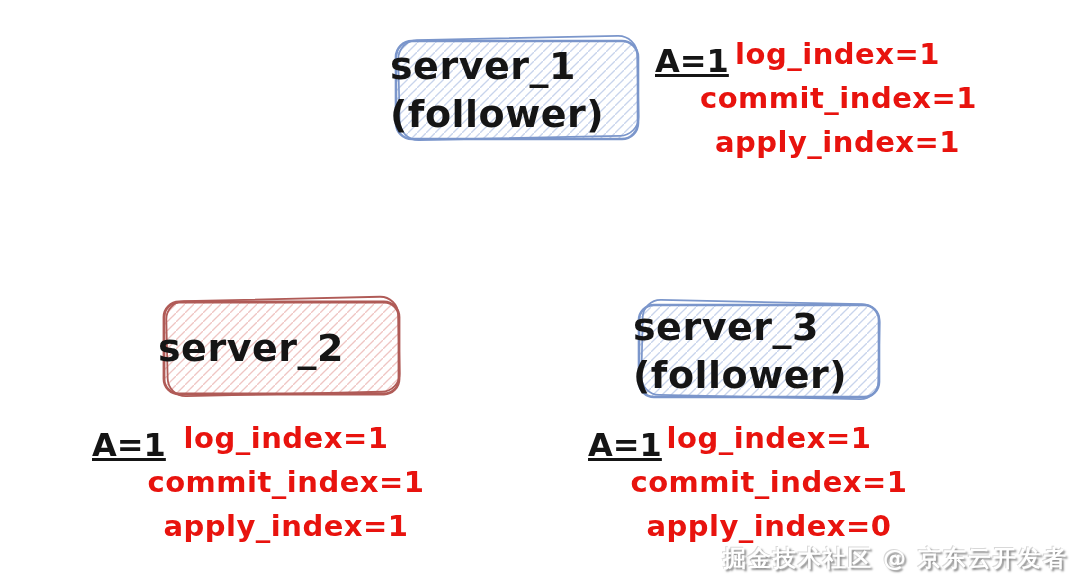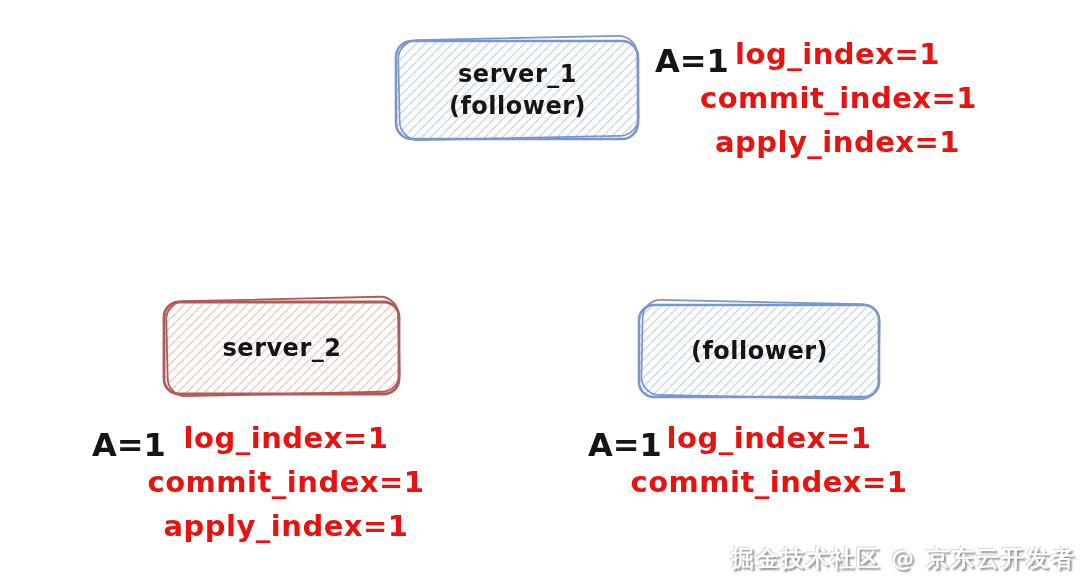--- a/index.html
+++ b/index.html
@@ -13,47 +13,48 @@
   }
   .server-box {
     position: absolute;
   }
   .server-box svg { position: absolute; left: 0; top: 0; }
   .box-label {
     position: absolute;
     left: 0; top: 0; right: 0; bottom: 0;
     display: flex;
     flex-direction: column;
-    align-items: center;
+    align-items: flex-start;
     justify-content: center;
     gap: 4px;
     font-weight: bold;
-    font-size: 24px;
+    font-size: 38px;
     color: #151515;
     letter-spacing: 0.5px;
   }
   .annotation-a {
     position: absolute;
     font-weight: bold;
     font-size: 32px;
     color: #151515;
     white-space: nowrap;
+    text-decoration: underline;
   }
   .metrics-block {
     position: absolute;
     text-align: center;
     font-weight: bold;
     font-size: 29px;
     line-height: 44px;
     white-space: nowrap;
   }
   .metrics-block div { letter-spacing: 0.5px; }
   .watermark {
     position: absolute;
-    right: 4px;
+    right: 12px;
     bottom: 6px;
     font-size: 23px;
     font-weight: bold;
     color: #ffffff;
     text-shadow: 2px 2px 2px #8f8f8f, -1px -1px 0 #d8d8d8;
     letter-spacing: 2px;
     white-space: nowrap;
   }
   
   #server1-box { left: 390px; top: 34px; width: 255px; height: 112px; }
@@ -117,24 +118,26 @@
     <div>commit_index=1</div>
     <div>apply_index=1</div>
   </div>
 
   <div class="server-box" id="server3-box">
     <svg width="253" height="106" viewBox="0 0 253 106">
       <rect x="6" y="7" width="240" height="92" rx="15" fill="url(#hatch-follower)" stroke="#7b96cb" stroke-width="2.6"></rect>
       <rect x="9" y="4" width="237" height="95" rx="18" fill="none" stroke="#7b96cb" stroke-width="1.7" transform="rotate(1.2 126 53)"></rect>
     </svg>
     <div class="box-label">
+      <div>server_3</div>
       <div>(follower)</div>
     </div>
   </div>
   <div class="annotation-a" id="server3-a">A=1</div>
   <div class="metrics-block" id="server3-metrics" style="color:#e8130e">
     <div>log_index=1</div>
     <div>commit_index=1</div>
+    <div>apply_index=0</div>
   </div>
 
   <div class="watermark">掘金技术社区 @ 京东云开发者</div>
 
 </div>
 
 </body></html>

